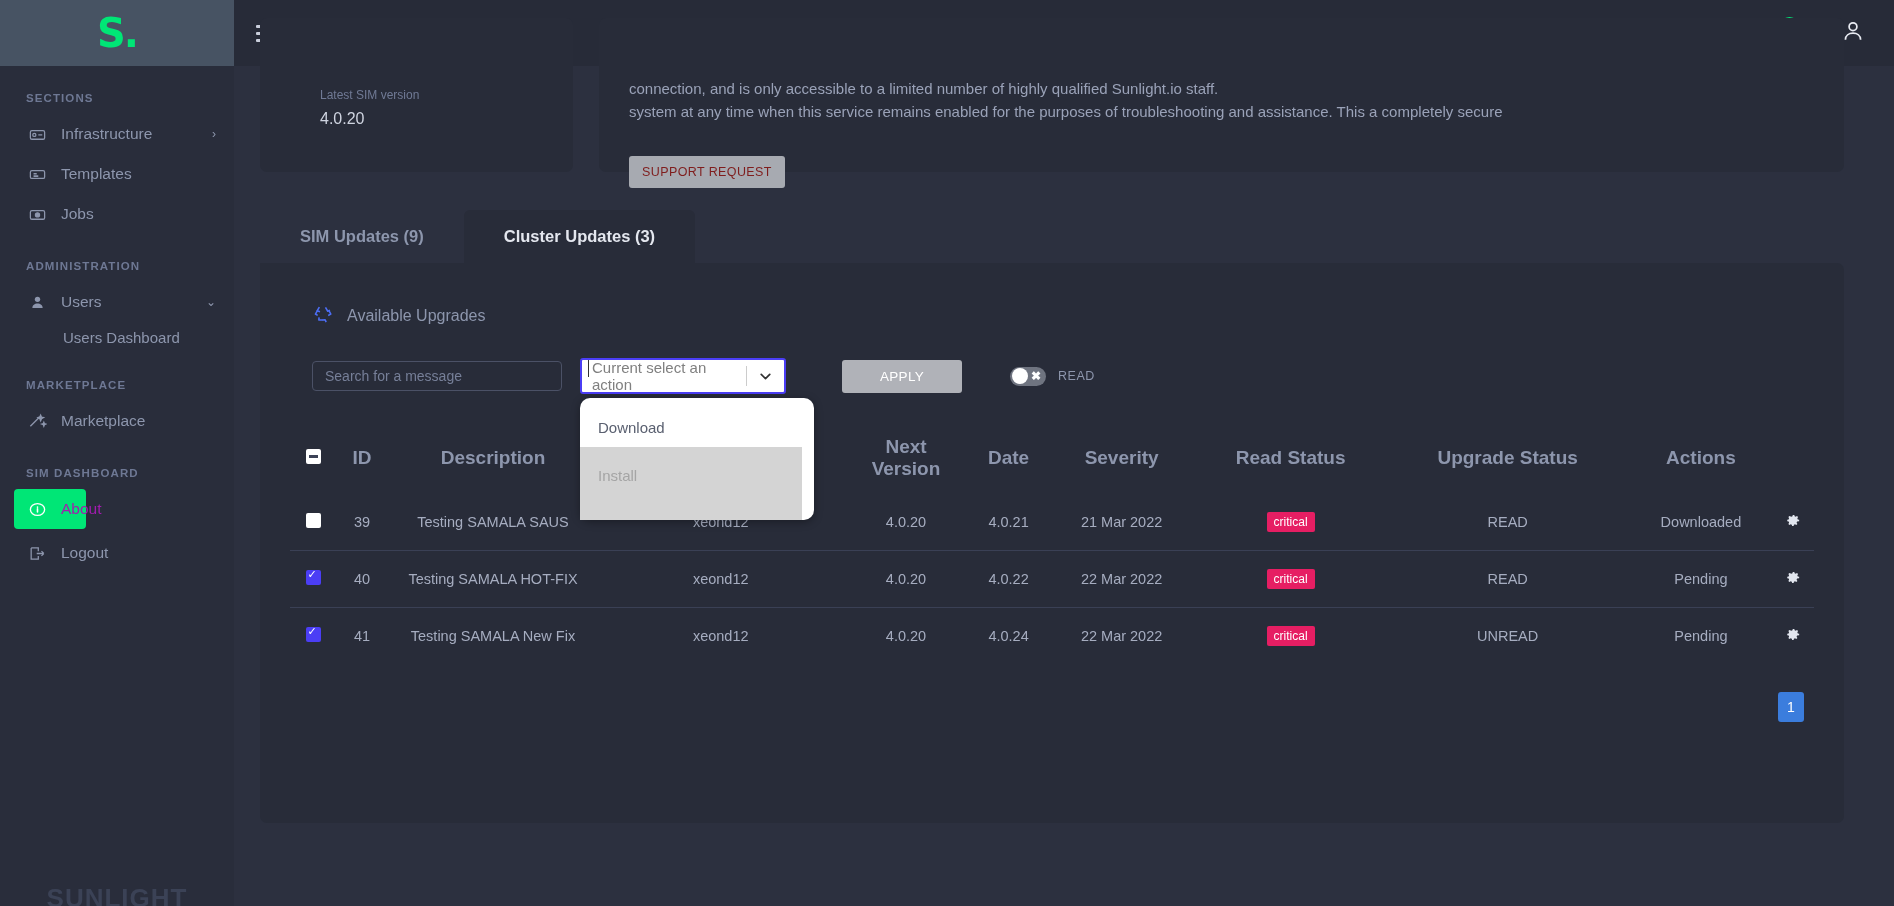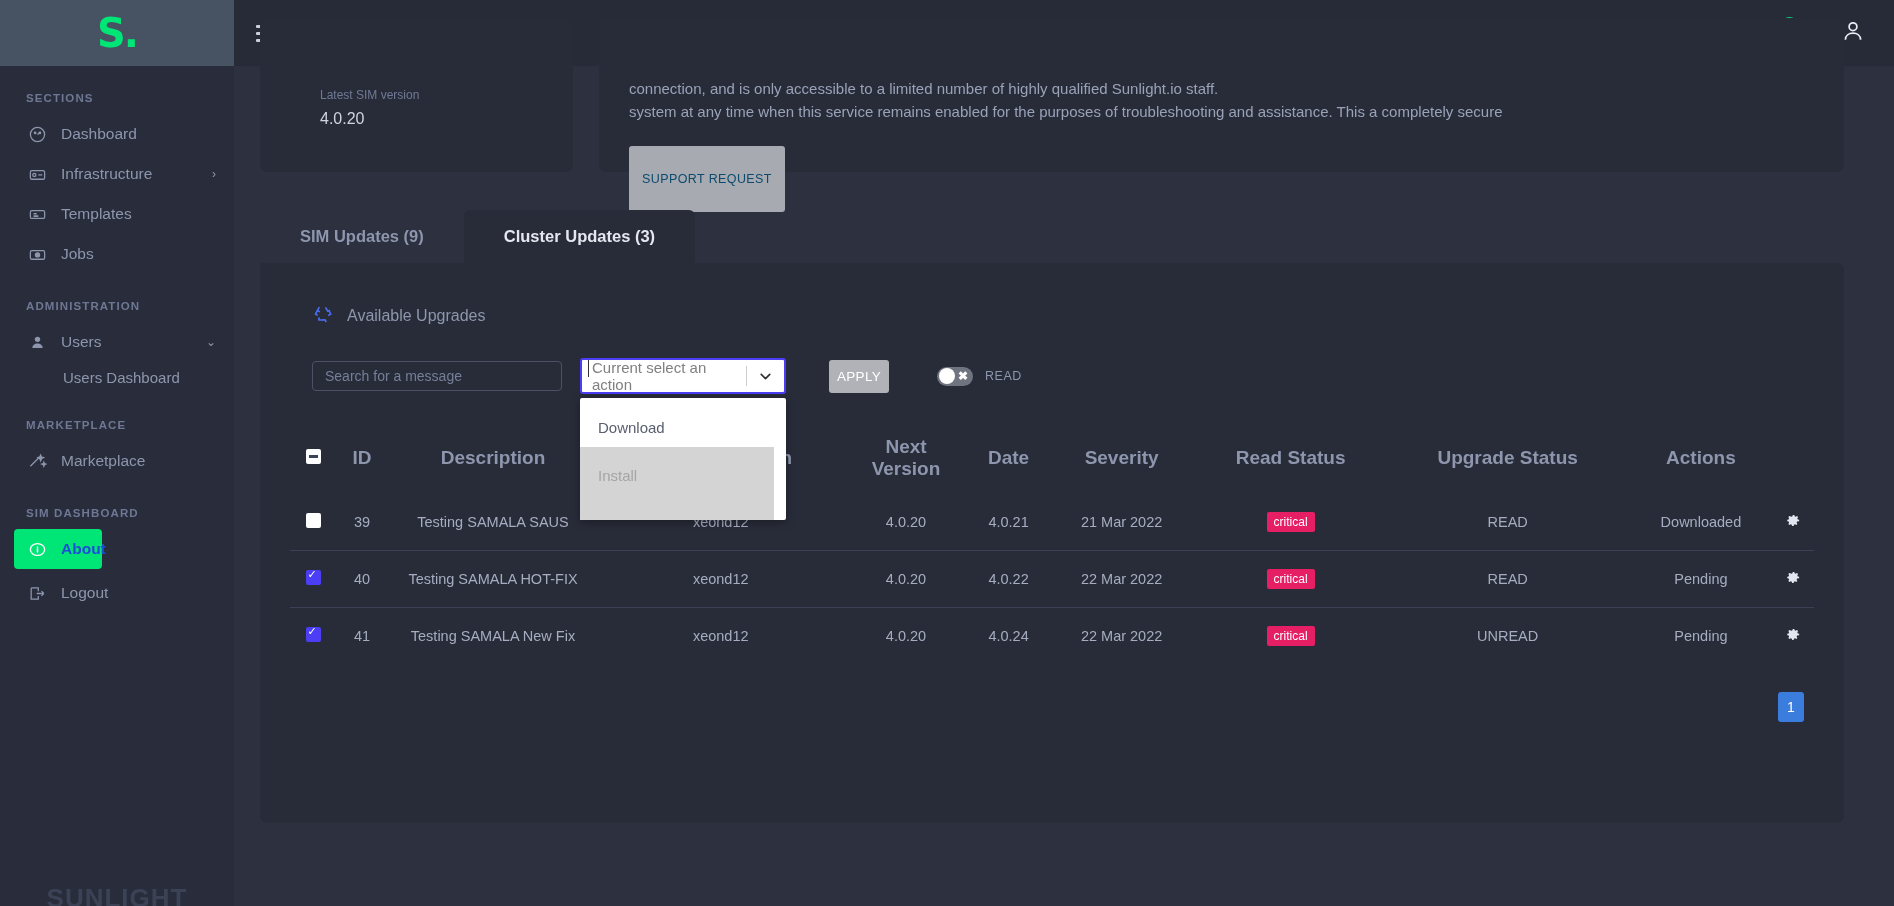--- a/index.html
+++ b/index.html
@@ -58,26 +58,25 @@
   .sb-item .ico svg { width: 19px; height: 19px; }
   .sb-item .chev { margin-left: auto; font-size: 12px; color: #8d96ad; }
   .sb-sub {
     padding: 7px 18px 7px 63px;
     color: #8d96ad;
     font-size: 15px;
     cursor: pointer;
   }
   .sb-about {
     background: #00e676;
-    color: #1d4ed8;
+    color: #a21caf;
     border-radius: 4px;
     margin: 4px 0px 4px 14px;
-    width: 88px;
+    width: 72px;
     padding: 9px 10px 9px 12px;
-    font-weight: bold;
   }
   .sb-about .ico svg { stroke: #ffffff; }
   #sidebar-footer {
     position: absolute;
     bottom: -8px; left: 0; width: 234px;
     text-align: center;
     color: #3b4256;
     font-size: 26px;
     font-weight: bold;
     letter-spacing: 1px;
@@ -122,25 +121,25 @@
   .card-value { color: #cfd4e0; font-size: 16px; }
   #card-support {
     flex: 1; height: 154px;
     padding: 54px 40px 0 30px;
   }
   .support-text {
     color: #9aa2b8; font-size: 15px; line-height: 1.55;
   }
   .support-text .clipped { color:#9aa2b8; opacity:.35; height: 5px; overflow:hidden; display:block;}
   #support-btn {
-    margin-top: 22px;
-    background: #a7aab1; color: #0c4a6e;
+    margin-top: 32px;
+    background: #a7aab1; color: #7f1d1d;
     border: none; border-radius: 3px;
     font-size: 12.5px; letter-spacing: .4px;
-    padding: 26px 13px;
+    padding: 9px 13px;
     cursor: pointer;
     font-family: "Liberation Sans", sans-serif;
   }
 
   
   #tabs { display: flex; padding: 0 0 0 26px; margin-top: 38px; }
   .tab {
     padding: 17px 40px;
     font-size: 16.5px; font-weight: bold;
     color: #8d96ad; cursor: pointer;
@@ -184,36 +183,36 @@
     cursor: pointer;
   }
   #select-caret-line { width:1px; height:20px; background:#ccc; margin-left:auto;}
   #select-placeholder { color: #808080; font-size: 15px; position:relative;}
   #select-placeholder:before{
     content:""; position:absolute; left:-4px; top:1px; width:1px; height:17px; background:#333;
   }
   #select-arrow { width: 38px; display:flex; align-items:center; justify-content:center; }
   #dropdown {
     position: absolute; top: 40px; left: 0;
-    width: 206px; background: #ffffff;
-    border-radius: 2px;
+    width: 234px; background: #ffffff;
+    border-radius: 10px;
     box-shadow: 0 2px 8px rgba(0,0,0,.35);
     z-index: 40;
     padding: 10px 12px 0 0;
   }
   .dd-opt { font-size: 15px; padding: 11px 18px; cursor: pointer; }
   .dd-opt.enabled { color: #5a6070; }
   .dd-opt.disabled { color: #a5a5a5; background: #d4d4d4; padding: 20px 18px 36px 18px;}
 
   #apply-btn {
     background: #b0b2b8; color: #ffffff;
     border: none; border-radius: 3px;
     font-size: 13.5px; letter-spacing: .3px;
-    padding: 9px 8px; cursor: pointer;
-    margin-left: 25px;
+    padding: 9px 38px; cursor: pointer;
+    margin-left: 38px;
     font-family: "Liberation Sans", sans-serif;
   }
   #toggle-wrap { display:flex; align-items:center; gap:12px; margin-left: 30px;}
   #toggle {
     width: 36px; height: 19px; border-radius: 10px;
     background: #6f7480; position: relative; cursor: pointer;
     display:flex; align-items:center;
   }
   #toggle-knob {
     width: 16px; height: 16px; border-radius: 50%;
@@ -269,31 +268,20 @@
 </head>
 <body>
 
 <aside id="sidebar">
   <div id="sidebar-logo">
     <span class="logo-s">S.</span>
   </div>
 
   <div class="sb-section-label">SECTIONS</div>
 
-  <div class="sb-item">
-    <span class="ico">
-      <svg viewBox="0 0 24 24" fill="none" stroke="#8d96ad" stroke-width="1.6">
-          <circle cx="12" cy="12" r="9"></circle>
-          <path d="M12 12l4-3"></path>
-          <circle cx="9" cy="10" r="1" fill="#8d96ad"></circle>
-          <circle cx="15" cy="10" r="1" fill="#8d96ad"></circle>
-        </svg>
-    </span>
-    <span>Dashboard</span>
-  </div>
 
   <div class="sb-item">
     <span class="ico">
       <svg viewBox="0 0 24 24" fill="none" stroke="#8d96ad" stroke-width="1.6">
           <rect x="3" y="7" width="18" height="11" rx="2"></rect>
           <circle cx="8" cy="12.5" r="2"></circle>
           <path d="M13 12.5h5"></path>
         </svg>
     </span>
     <span>Infrastructure</span>

